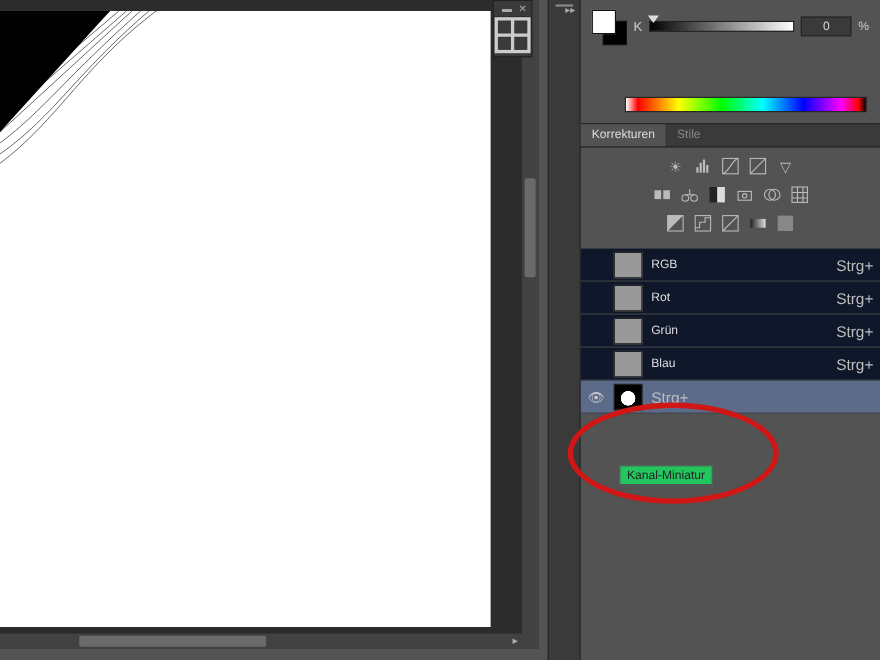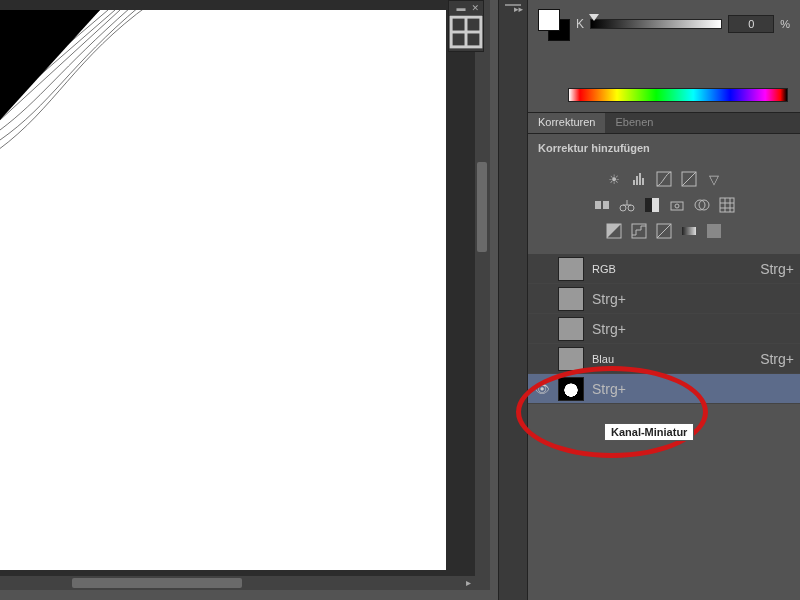--- a/index.html
+++ b/index.html
@@ -29,30 +29,30 @@
 .pct { color:#ccc; }
 .spectrum { margin:40px 12px 10px 40px; height:14px; background:linear-gradient(90deg,#fff 0%,#ff0000 5%,#ffff00 22%,#00ff00 40%,#00ffff 57%,#0000ff 74%,#ff00ff 90%,#ff0000 97%,#000 100%); border:1px solid #222; }
 .tabbar { display:flex; background:#3a3a3a; height:22px; border-top:1px solid #222; border-bottom:1px solid #222; }
 .tab { padding:3px 10px; color:#888; font-size:11px; cursor:pointer; }
 .tab.active { background:#535353; color:#ddd; }
 .sub-title { padding:8px 10px; color:#ccc; font-size:11px; font-weight:bold; }
 .icon-rows { padding:4px 0 10px 0; }
 .icon-row { display:flex; justify-content:center; gap:7px; height:26px; align-items:center; }
 .adj-icn { width:18px; height:18px; display:flex; align-items:center; justify-content:center; color:#bbb; font-size:13px; cursor:pointer; }
 .adj-icn svg { width:16px; height:16px; }
-.ch-list { background:#404040; }
+.ch-list { background:#0f172a; }
 .ch-row { display:flex; align-items:center; height:30px; padding:0 6px; border-bottom:1px solid #444; gap:8px; }
 .ch-row.sel { background:#5c6b8a; }
 .eye { width:16px; height:16px; display:flex; align-items:center; justify-content:center; color:#ccc; font-size:12px; }
 .thumb { width:26px; height:24px; background:#999; border:1px solid #222; background-size:cover; background-position:center; }
 .thumb.alpha { background:#000; }
 .thumb.alpha::after { content:""; display:block; width:100%; height:100%; background:radial-gradient(circle at 50% 55%,#fff 38%,transparent 40%); }
 .ch-name { flex:1; color:#ddd; font-size:11px; }
 .ch-key { color:#bbb; font-size:14px; }
-.tooltip { position:absolute; left:604px; top:423px; background:#ffffff; border:1px solid #555; color:#222; padding:2px 6px; font-size:11px; z-index:50;font-weight:bold; }
+.tooltip { position:absolute; left:563px; top:423px; background:#22c55e; border:1px solid #555; color:#222; padding:2px 6px; font-size:11px; z-index:50; }
 .ellipse { position:absolute; left:516px; top:366px; width:192px; height:92px; border:5px solid #d11616; border-radius:50%; z-index:40; pointer-events:none; }
 </style>
 </head>
 <body>
 
 <div class="canvas-area">
   <div class="canvas">
     <svg viewBox="0 0 446 560" preserveAspectRatio="none">
       <path d="M0,0 L0,110 L100,0 Z" fill="#000"></path>
       <g stroke="#000" stroke-width="0.6" fill="none" opacity="0.9">
@@ -114,23 +114,22 @@
       <div class="slider-tri"></div>
     </div>
     <div class="val-box">0</div>
     <span class="pct">%</span>
   </div>
 
   <div class="spectrum"></div>
 
   <div class="tabbar">
     <div class="tab active">Korrekturen</div>
-    <div class="tab">Ebenen</div>
-  </div>
-  <div class="sub-title">Korrektur hinzufügen</div>
+    <div class="tab">Stile</div>
+  </div>
 
   <div class="icon-rows">
     <div class="icon-row">
       <span class="adj-icn">☀</span>
       <span class="adj-icn">
           <svg viewBox="0 0 16 16">
             <rect x="2" y="9" width="2" height="5" fill="#bbb"></rect>
             <rect x="5" y="5" width="2" height="9" fill="#bbb"></rect>
             <rect x="8" y="2" width="2" height="12" fill="#bbb"></rect>
             <rect x="11" y="7" width="2" height="7" fill="#bbb"></rect>
@@ -235,25 +234,27 @@
   <div class="ch-list" id="ch-list">
       <div class="ch-row">
         <span class="eye"></span>
         <span class="thumb"></span>
         <span class="ch-name">RGB</span>
         <span class="ch-key">Strg+</span>
       </div>
       <div class="ch-row">
         <span class="eye"></span>
         <span class="thumb"></span>
-        <span class="ch-key">Strg+</span>
-      </div>
-      <div class="ch-row">
-        <span class="eye"></span>
-        <span class="thumb"></span>
+        <span class="ch-name">Rot</span>
+        <span class="ch-key">Strg+</span>
+      </div>
+      <div class="ch-row">
+        <span class="eye"></span>
+        <span class="thumb"></span>
+        <span class="ch-name">Grün</span>
         <span class="ch-key">Strg+</span>
       </div>
       <div class="ch-row">
         <span class="eye"></span>
         <span class="thumb"></span>
         <span class="ch-name">Blau</span>
         <span class="ch-key">Strg+</span>
       </div>
       <div class="ch-row sel">
         <span class="eye">👁</span>

